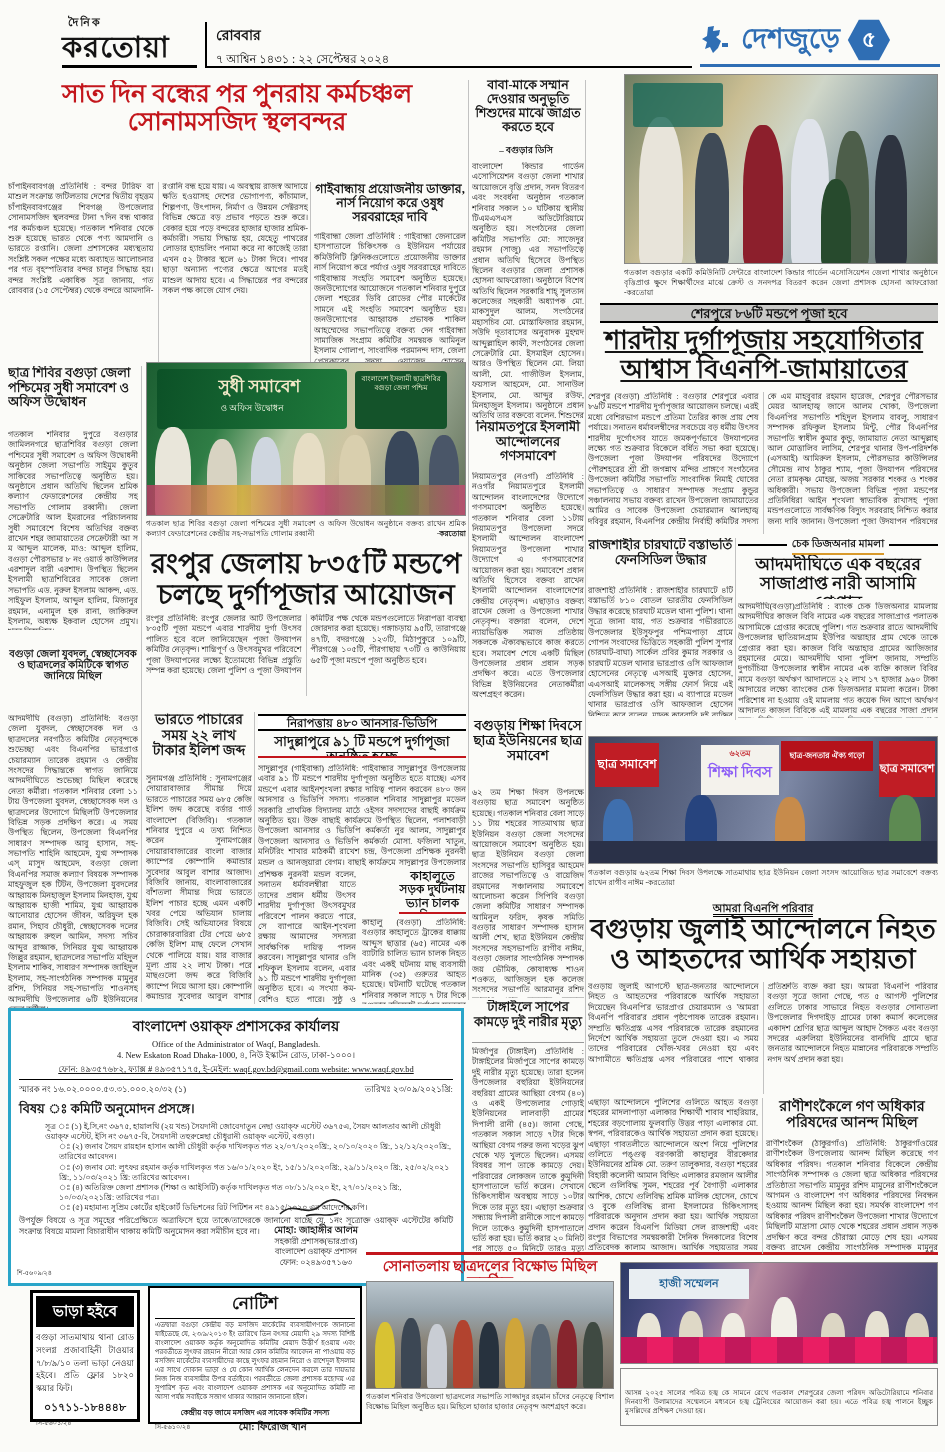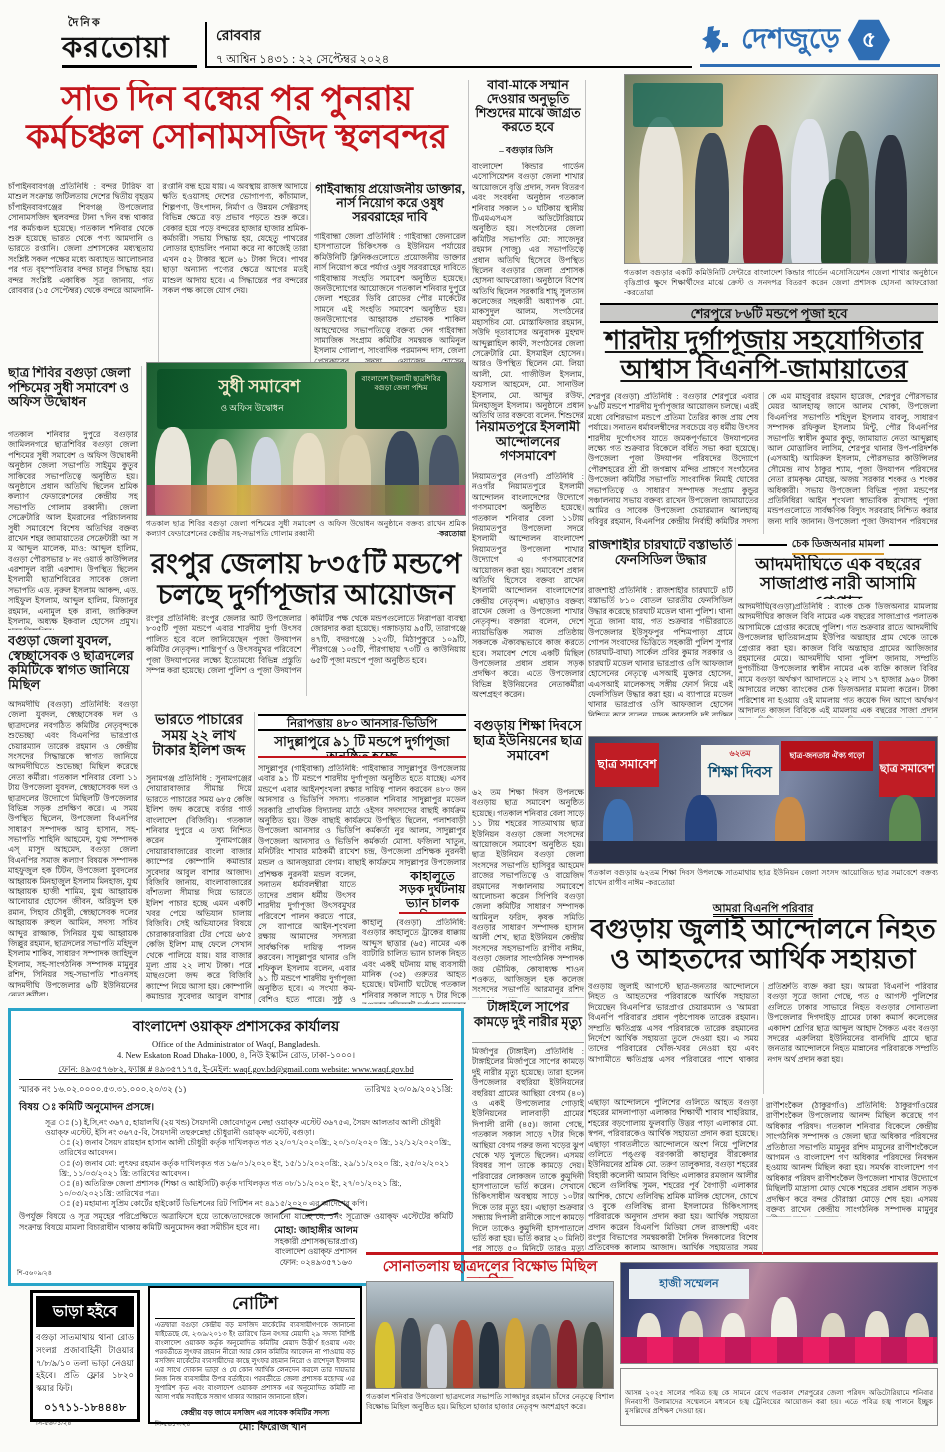--- a/index.html
+++ b/index.html
@@ -39,21 +39,21 @@
 <div class="abs" style="left:700px;top:16px;width:240px;height:48px;display:flex;align-items:center;gap:7px;">
   <svg width="34" height="30" viewBox="0 0 34 30">
     <path d="M8 2 L14 1 L13 6 L20 5 L19 10 L16 12 L21 16 L18 23 L13 28 L10 22 L5 24 L7 17 L2 14 L7 11 Z" fill="#2f6eb4"></path>
     <rect x="22" y="18" width="6" height="4" fill="#2f6eb4"></rect>
   </svg>
   <span style="font-size:28px;font-weight:bold;color:#2f6eb4;">দেশজুড়ে</span>
   <span style="width:44px;height:44px;background:#2f6eb4;clip-path:polygon(27% 4%,73% 4%,98% 50%,73% 96%,27% 96%,2% 50%);display:flex;align-items:center;justify-content:center;color:#fff;font-size:22px;font-weight:bold;">৫</span>
 </div>
 <div class="abs" style="left:700px;top:64px;width:240px;height:3px;background:#2f6eb4;"></div>
 
-<div class="abs hl red" style="left:8px;top:80px;width:458px;height:96px;font-size:34px;text-align:center;">সাত দিন বন্ধের পর পুনরায় কর্মচঞ্চল সোনামসজিদ স্থলবন্দর</div>
+<div class="abs hl red" style="left:8px;top:80px;width:458px;height:96px;font-size:25px;text-align:center;">সাত দিন বন্ধের পর পুনরায় কর্মচঞ্চল সোনামসজিদ স্থলবন্দর</div>
 <div class="abs bt cols2" style="left:8px;top:182px;width:300px;height:180px;">চাঁপাইনবাবগঞ্জ প্রতিনিধি : বন্দর টারিফ বা মাশুল সংক্রান্ত জটিলতায় দেশের দ্বিতীয় বৃহত্তম চাঁপাইনবাবগঞ্জের শিবগঞ্জ উপজেলার সোনামসজিদ স্থলবন্দর টানা ৭দিন বন্ধ থাকার পর কর্মচঞ্চল হয়েছে। গতকাল শনিবার থেকে শুরু হয়েছে ভারত থেকে পণ্য আমদানি ও ভারতে রপ্তানি। জেলা প্রশাসকের মধ্যস্থতায় সংশ্লিষ্ট সকল পক্ষের মধ্যে অব্যাহত আলোচনার পর গত বৃহস্পতিবার বন্দর চালুর সিদ্ধান্ত হয়। বন্দর সংশ্লিষ্ট একাধিক সূত্র জানায়, গত রোববার (১৫ সেপ্টেম্বর) থেকে বন্দরে আমদানি-রপ্তানি বন্ধ হয়ে যায়। এ অবস্থায় রাজস্ব আদায়ে ক্ষতি হওয়াসহ দেশের ভোগ্যপণ্য, কাঁচামাল, শিল্পপণ্য, উৎপাদন, নির্মাণ ও উন্নয়ন সেক্টরসহ বিভিন্ন ক্ষেত্রে বড় প্রভাব পড়তে শুরু করে। বেকার হয়ে পড়ে বন্দরের হাজার হাজার শ্রমিক-কর্মচারী। সভায় সিদ্ধান্ত হয়, যেহেতু পাথরের লোডার হ্যান্ডলিং পনামা করে না কাজেই তারা এখন ৫২ টাকার স্থলে ৬১ টাকা দিবে। পাথর ছাড়া অন্যান্য পণ্যের ক্ষেত্রে আগের মতই মাশুল আদায় হবে। এ সিদ্ধান্তের পর বন্দরের সকল পক্ষ কাজে যোগ দেয়।</div>
 
 <div class="abs" style="left:314px;top:182px;width:152px;height:180px;">
   <div class="hl" style="font-size:12.5px;height:46px;">গাইবান্ধায় প্রয়োজনীয় ডাক্তার, নার্স নিয়োগ করে ওষুধ সরবরাহের দাবি</div>
   <div class="bt" style="height:130px;margin-top:4px;">গাইবান্ধা জেলা প্রতিনিধি : গাইবান্ধা জেনারেল হাসপাতালে চিকিৎসক ও ইউনিয়ন পর্যায়ের কমিউনিটি ক্লিনিকগুলোতে প্রয়োজনীয় ডাক্তার নার্স নিয়োগ করে পর্যাপ্ত ওষুধ সরবরাহের দাবিতে গাইবান্ধায় সংহতি সমাবেশ অনুষ্ঠিত হয়েছে। জনউদ্যোগের আয়োজনে গতকাল শনিবার দুপুরে জেলা শহরের ডিবি রোডের পৌর মার্কেটের সামনে এই সংহতি সমাবেশ অনুষ্ঠিত হয়। জনউদ্যোগের আহ্বায়ক প্রভাষক শাকিল আহম্মেদের সভাপতিত্বে বক্তব্য দেন গাইবান্ধা সামাজিক সংগ্রাম কমিটির সমন্বয়ক আমিনুল ইসলাম গোলাপ, সাংবাদিক পরমানন্দ দাস, জেলা প্রেসক্লাবের সদস্য ওয়াজেদ হোসেন, কামরুজ্জামান সবুজ, মোজাম্মেল হক মীম, জাভেদ হোসেন, ফেরদৌসী আক্তার প্রমুখ।</div>
 </div>
 
 <div class="abs" style="left:472px;top:78px;width:112px;height:338px;">
   <div class="hl" style="font-size:12.5px;height:62px;">বাবা-মাকে সম্মান দেওয়ার অনুভূতি শিশুদের মাঝে জাগ্রত করতে হবে</div>
   <div style="font-size:9px;font-weight:bold;text-align:center;margin:3px 4px 4px 0;">– বগুড়ার ডিসি</div>
@@ -92,21 +92,21 @@
     <span style="font-size:10.5px;font-weight:bold;border-bottom:2px solid #d99a2b;">চেক ডিজঅনার মামলা</span>
     <span class="kline"></span>
   </div>
   <div class="hl" style="font-size:17px;height:44px;margin-top:3px;">আদমদীঘিতে এক বছরের সাজাপ্রাপ্ত নারী আসামি গ্রেপ্তার</div>
   <div class="bt" style="height:116px;margin-top:3px;">আদমদীঘি(বগুড়া)প্রতিনিধি : ব্যাংক চেক ডিজঅনার মামলায় আদমদীঘির কাজল বিবি নামের এক বছরের সাজাপ্রাপ্ত পলাতক আসামিকে গ্রেপ্তার করেছে পুলিশ। গত শুক্রবার রাতে আদমদীঘি উপজেলার ছাতিয়ানগ্রাম ইউপির অন্তাহার গ্রাম থেকে তাকে গ্রেপ্তার করা হয়। কাজল বিবি অন্তাহার গ্রামের আজিজার রহমানের মেয়ে। আদমদীঘি থানা পুলিশ জানায়, সম্প্রতি দুপচাঁচিয়া উপজেলার স্বাধীন নামের এক ব্যক্তি কাজল বিবির নামে বগুড়া অর্থঋণ আদালতে ২২ লাখ ১৭ হাজার ৯৬০ টাকা আদায়ের লক্ষ্যে ব্যাংকের চেক ডিজঅনার মামলা করেন। টাকা পরিশোধ না হওয়ায় ওই মামলায় গত কয়েক দিন আগে অর্থঋণ আদালত কাজল বিবিকে এই মামলায় এক বছরের সাজা প্রদান করে। তিনি পলাতক থাকায় তার বিরুদ্ধে আদালত সাজাপ্রাপ্ত ওয়ারেন্ট জারি করে। পুলিশ শুক্রবার রাতে আদমদীঘি থানার পুলিশ অভিযান চালিয়ে সাজাপ্রাপ্ত কাজল বিবিকে গ্রেপ্তার করে। ওসি তদন্ত এইচ এম মঈন উদ্দীন জানান, গতকাল শনিবার দুপুরে কাজল বিবিকে আদালতে পাঠানো হয়েছে।</div>
 </div>
 
 <div class="abs" style="left:8px;top:366px;width:130px;height:640px;">
   <div class="hl" style="font-size:13px;height:60px;text-align:left;">ছাত্র শিবির বগুড়া জেলা পশ্চিমের সুধী সমাবেশ ও অফিস উদ্বোধন</div>
   <div class="bt" style="height:200px;margin-top:4px;">গতকাল শনিবার দুপুরে বগুড়ার জামিলনগরে ছাত্রশিবির বগুড়া জেলা পশ্চিমের সুধী সমাবেশ ও অফিস উদ্বোধনী অনুষ্ঠান জেলা সভাপতি সাইমুম কুতুব সাকিবের সভাপতিত্বে অনুষ্ঠিত হয়। অনুষ্ঠানে প্রধান অতিথি ছিলেন শ্রমিক কল্যাণ ফেডারেশনের কেন্দ্রীয় সহ সভাপতি গোলাম রব্বানী। জেলা সেক্রেটারি আল ইমরানের পরিচালনায় সুধী সমাবেশে বিশেষ অতিথির বক্তব্য রাখেন শহর জামায়াতের সেক্রেটারী আ স ম আব্দুল মালেক, মাও: আব্দুল হালিম, বগুড়া পৌরসভার ৮ নং ওয়ার্ড কাউন্সিলর এরশাদুল বারী এরশাদ। উপস্থিত ছিলেন ইসলামী ছাত্রশিবিরের সাবেক জেলা সভাপতি এড. নুরুল ইসলাম আকন্দ, এড. সাইফুল ইসলাম, আব্দুল হালিম, মিজানুর রহমান, এনামুল হক রানা, জাকিরুল ইসলাম, অধ্যক্ষ ইকবাল হোসেন প্রমুখ। খবর বিজ্ঞপ্তির।</div>
-  <div class="hl" style="font-size:13px;height:62px;margin-top:4px;text-align:left;">বগুড়া জেলা যুবদল, স্বেচ্ছাসেবক ও ছাত্রদলের কমিটিকে স্বাগত জানিয়ে মিছিল</div>
+  <div class="hl" style="font-size:10px;height:62px;margin-top:18px;text-align:center;">বগুড়া জেলা যুবদল, স্বেচ্ছাসেবক ও ছাত্রদলের কমিটিকে স্বাগত জানিয়ে মিছিল</div>
   <div class="bt" style="height:296px;margin-top:4px;">আদমদীঘি (বগুড়া) প্রতিনিধি: বগুড়া জেলা যুবদল, স্বেচ্ছাসেবক দল ও ছাত্রদলের নবগঠিত কমিটির নেতৃবৃন্দকে শুভেচ্ছা এবং বিএনপির ভারপ্রাপ্ত চেয়ারম্যান তারেক রহমান ও কেন্দ্রীয় সংসদের সিদ্ধান্তকে স্বাগত জানিয়ে আদমদীঘিতে শুভেচ্ছা মিছিল করেছে নেতা কর্মীরা। গতকাল শনিবার বেলা ১১ টায় উপজেলা যুবদল, স্বেচ্ছাসেবক দল ও ছাত্রদলের উদ্যোগে মিছিলটি উপজেলার বিভিন্ন সড়ক প্রদক্ষিণ করে। এ সময় উপস্থিত ছিলেন, উপজেলা বিএনপির সাধারণ সম্পাদক আবু হাসান, সহ-সভাপতি শাহিনি আহমেদ, যুগ্ম সম্পাদক এস্‌ মাসুদ আহমেদ, বগুড়া জেলা বিএনপির সমাজ কল্যাণ বিষয়ক সম্পাদক মাহফুজুল হক টিটন, উপজেলা যুবদলের আহ্বায়ক মিনহাজুল ইসলাম মিনহাজ, যুগ্ম আহ্বায়ক হাজী শামিম, যুগ্ম আহ্বায়ক আনোয়ার হোসেন জীবন, অরিফুল হক রমান, সিহাব চৌধুরী, স্বেচ্ছাসেবক দলের আহ্বায়ক রুহুল আমিন, সদস্য সচিব আব্দুর রাজ্জাক, সিনিয়র যুগ্ম আহ্বায়ক জিল্লুর রহমান, ছাত্রদলের সভাপতি মহিদুল ইসলাম শাকিব, সাধারণ সম্পাদক জাহিদুল ইসলাম, সহ-সাংগঠনিক সম্পাদক মামুনুর রশিদ, সিনিয়র সহ-সভাপতি শাওনসহ আদমদীঘি উপজেলার ৬টি ইউনিয়নের নেতা কর্মীরা।</div>
 </div>
 <div class="abs vrule" style="left:141px;top:366px;height:636px;"></div>
 
 <div class="abs photo" style="left:146px;top:362px;width:320px;height:154px;background:linear-gradient(115deg,#1c5e32 0%,#2f7d45 26%,#b7c9a5 45%,#cfc4a2 62%,#8d9b85 82%,#5f6e57 100%);">
   <div style="position:absolute;left:10px;top:6px;width:190px;height:56px;background:linear-gradient(100deg,#0c5127,#1f7a3c);border-radius:4px;color:#fff;text-align:center;padding-top:4px;">
     <div style="font-size:17px;font-weight:bold;color:#f3e9c8;padding-left:15px;">সুধী সমাবেশ</div>
     <div style="font-size:9px;color:#ffe;">ও অফিস উদ্বোধন</div>
   </div>
   <div style="position:absolute;right:18px;top:8px;width:86px;height:50px;background:#14532a;border-radius:4px;color:#ffd;font-size:7px;text-align:center;padding:4px 3px;line-height:1.3;">বাংলাদেশ ইসলামী ছাত্রশিবির বগুড়া জেলা পশ্চিম</div>
@@ -144,58 +144,59 @@
 
 <div class="abs" style="left:472px;top:718px;width:112px;height:282px;">
   <div class="hl" style="font-size:13.5px;height:66px;">বগুড়ায় শিক্ষা দিবসে ছাত্র ইউনিয়নের ছাত্র সমাবেশ</div>
   <div class="bt" style="height:210px;margin-top:4px;">৬২ তম শিক্ষা দিবস উপলক্ষে বগুড়ায় ছাত্র সমাবেশ অনুষ্ঠিত হয়েছে। গতকাল শনিবার বেলা সাড়ে ১১ টায় শহরের সাতমাথায় ছাত্র ইউনিয়ন বগুড়া জেলা সংসদের আয়োজনে সমাবেশ অনুষ্ঠিত হয়। ছাত্র ইউনিয়ন বগুড়া জেলা সংসদের সভাপতি হাসিবুর আহমেদ রাজের সভাপতিত্বে ও বায়েজিদ রহমানের সঞ্চালনায় সমাবেশে আলোচনা করেন সিপিবি বগুড়া জেলা কমিটির সাধারণ সম্পাদক আমিনুল ফরিদ, কৃষক সমিতি বগুড়ার সাধারণ সম্পাদক হাসান আলী শেখ, ছাত্র ইউনিয়ন কেন্দ্রীয় সংসদের সহসভাপতি রাগীব নাঈম, বগুড়া জেলার সাংগঠনিক সম্পাদক জয় ভৌমিক, কোষাধ্যক্ষ শাওন শওকত, আজিজুল হক কলেজ সংসদের সভাপতি আরমানুর রশিদ আকাশ, শাহ সুলতান কলেজ সংসদের সাংগঠনিক সম্পাদক অন্তিক হাসান প্রান্ত প্রমুখ। সমাবেশ শেষে একটি মিছিল শহরের প্রধান সড়ক প্রদক্ষিণ করে।</div>
 </div>
 
 <div class="abs photo" style="left:588px;top:736px;width:350px;height:128px;background:linear-gradient(105deg,#3d4660 0%,#5b6683 30%,#7d88a5 55%,#4b5571 80%,#343c55 100%);">
   <div style="position:absolute;left:6px;top:6px;width:64px;height:44px;background:#c01d25;color:#fff;font-weight:bold;font-size:12px;text-align:center;display:flex;align-items:center;justify-content:center;line-height:1.15;">ছাত্র সমাবেশ</div>
   <div style="position:absolute;left:112px;top:8px;width:78px;height:48px;background:#f4f2ec;text-align:center;padding-top:2px;">
     <div style="font-size:8px;color:#c01d25;font-weight:bold;">৬২তম</div>
-    <div style="font-size:15px;color:#0c4a6e;font-weight:bold;">শিক্ষা দিবস</div>
+    <div style="font-size:15px;color:#8b5cf6;font-weight:bold;">শিক্ষা দিবস</div>
   </div>
   <div style="position:absolute;right:64px;top:4px;width:92px;height:30px;color:#fff;background:#b5121b;font-size:8px;font-weight:bold;text-align:center;display:flex;align-items:center;justify-content:center;line-height:1.2;">ছাত্র-জনতার ঐক্য গড়ো</div>
   <div style="position:absolute;right:2px;top:4px;width:56px;height:56px;background:#c01d25;color:#fff;font-weight:bold;font-size:11px;text-align:center;display:flex;align-items:center;justify-content:center;line-height:1.2;">ছাত্র সমাবেশ</div>
   <div class="pp" style="left:14px;top:62px;width:30px;height:64px;background:#3f6fae;"></div>
   <div class="pp" style="left:96px;top:58px;width:32px;height:68px;background:#27447e;"></div>
   <div class="pp" style="left:186px;top:60px;width:30px;height:66px;background:#c78b4b;"></div>
   <div class="pp" style="left:300px;top:58px;width:32px;height:68px;background:#5d8a52;"></div>
   <div style="position:absolute;left:0;bottom:0;width:100%;height:22px;background:#2a3148;"></div>
 </div>
 <div class="abs cap" style="left:588px;top:868px;width:350px;height:28px;">গতকাল বগুড়ায় ৬২তম শিক্ষা দিবস উপলক্ষে সাতমাথায় ছাত্র ইউনিয়ন জেলা সংসদ আয়োজিত ছাত্র সমাবেশে বক্তব্য রাখেন রাগীব নাঈম -করতোয়া</div>
 
 <div class="abs" style="left:588px;top:898px;width:350px;height:14px;text-align:center;">
   <span style="font-size:11px;font-weight:bold;border-bottom:3px double #000;">আমরা বিএনপি পরিবার</span>
 </div>
 <div class="abs hl" style="left:588px;top:914px;width:350px;height:64px;font-size:27px;">বগুড়ায় জুলাই আন্দোলনে নিহত ও আহতদের আর্থিক সহায়তা প্রদান</div>
 <div class="abs bt cols2" style="left:588px;top:982px;width:350px;height:112px;">বগুড়ায় জুলাই আগস্টে ছাত্র-জনতার আন্দোলনে নিহত ও আহতদের পরিবারকে আর্থিক সহায়তা দিয়েছেন বিএনপি'র ভারপ্রাপ্ত চেয়ারম্যান ও 'আমরা বিএনপি পরিবার'র প্রধান পৃষ্ঠপোষক তারেক রহমান। সম্প্রতি ক্ষতিগ্রস্ত এসব পরিবারকে তারেক রহমানের নির্দেশে আর্থিক সহায়তা তুলে দেওয়া হয়। এ সময় তাদের পরিবারের খোঁজ-খবর নেওয়া হয় এবং আগামীতে ক্ষতিগ্রস্ত এসব পরিবারের পাশে থাকার প্রতিশ্রুতি ব্যক্ত করা হয়। আমরা বিএনপি পরিবার বগুড়া সূত্রে জানা গেছে, গত ৫ আগস্ট পুলিশের গুলিতে ঢাকার সাভারে নিহত বগুড়ার সোনাতলা উপজেলার দিগদাইড় গ্রামের ঢাকা কমার্স কলেজের একাদশ শ্রেণির ছাত্র আব্দুল আহাদ সৈকত এবং বগুড়া সদরের এরুলিয়া ইউনিয়নের বানদিঘি গ্রামে ছাত্র জনতার আন্দোলনে নিহত মান্নানের পরিবারকে সম্প্রতি নগদ অর্থ প্রদান করা হয়।</div>
 <div class="abs bt" style="left:588px;top:1098px;width:170px;height:156px;">এছাড়া আন্দোলনে পুলিশের গুলিতে আহত বগুড়া শহরের মাদলাপাড়া এলাকার শিক্ষার্থী শাবাব শাহরিয়ার, শহরের বড়গোলায় ফুলবাড়ি উত্তর পাড়া এলাকার মো. স্বপন, পরিবারকেও আর্থিক সহায়তা প্রদান করা হয়েছে। এছাড়া গাবতলীতে আন্দোলনে অংশ নিয়ে পুলিশের গুলিতে পঙ্গুত্ব বরণকারী কাহালুর বীরকেদার ইউনিয়নের শ্রমিক মো. তরুণ তালুকদার, বগুড়া শহরের বিহারী কলোনী আমান বিল্ডিং এলাকার রমজান আলীর ছেলে গুলিবিদ্ধ সুমন, শহরের পূর্ব বৈগাড়ী এলাকার আশিক, চোখে গুলিবিদ্ধ শ্রমিক মালিক হোসেন, চোখে ও বুকে গুলিবিদ্ধ রানা ইসলামের চিকিৎসাসহ পরিবারকে অনুদান প্রদান করা হয়। আর্থিক সহায়তা প্রদান করেন বিএনপি মিডিয়া সেল রাজশাহী এবং রংপুর বিভাগের সমন্বয়কারী দৈনিক দিনকালের বিশেষ প্রতিবেদক কালাম আজাদ। আর্থিক সহায়তার সময় উপস্থিত ছিলেন আমরা বিএনপি পরিবার এর সদস্য মোয়াজ্জেম বিদ্যুৎ, বগুড়া জেলা বিএনপি নির্বাহী কমিটির সদস্য এড. মতিন মন্ডল, বগুড়া পৌরসভার ২নং ওয়ার্ড কাউন্সিলর তৌহিদুল ইসলাম বিটু, ডা. মইনুল হাসান রফি, ডা. ইসলামুল হক রাসেল, ডা. দেলোয়ার হোসেন নয়ন, আরিফ হাসান রিপু, আব্দুর রহিম, হাফেজ জাকারিয়া, সুলতান মাহমুদ ভূমিন, মোস্তফা মানিক সোহাগ, সম্রাট, বেলাল মন্ডল, শফিকুল ইসলাম, আলাল, নাজমুল হক, মিলন হোসেন, মঞ্জুর হক মঞ্জু, রবিউল ইসলাম। খবর বিজ্ঞপ্তির।</div>
 
 <div class="abs" style="left:766px;top:1098px;width:172px;height:158px;">
+  <div class="hl" style="font-size:14.5px;height:38px;">রাণীশংকৈলে গণ অধিকার পরিষদের আনন্দ মিছিল</div>
   <div class="bt" style="height:116px;margin-top:3px;">রাণীশংকৈল (ঠাকুরগাঁও) প্রতিনিধি: ঠাকুরগাঁওয়ের রাণীশংকৈল উপজেলায় আনন্দ মিছিল করেছে গণ অধিকার পরিষদ। গতকাল শনিবার বিকেলে কেন্দ্রীয় সাংগঠনিক সম্পাদক ও জেলা ছাত্র অধিকার পরিষদের প্রতিষ্ঠাতা সভাপতি মামুনুর রশিদ মামুনের রাণীশংকৈলে আগমন ও বাংলাদেশ গণ অধিকার পরিষদের নিবন্ধন হওয়ায় আনন্দ মিছিল করা হয়। সমর্থক বাংলাদেশ গণ অধিকার পরিষদ রাণীশংকৈল উপজেলা শাখার উদ্যোগে মিছিলটি মাদ্রাসা মোড় থেকে শহরের প্রধান প্রধান সড়ক প্রদক্ষিণ করে বন্দর চৌরাস্তা মোড়ে শেষ হয়। এসময় বক্তব্য রাখেন কেন্দ্রীয় সাংগঠনিক সম্পাদক মামুনুর রশীদসহ আরও অনেকে।</div>
 </div>
 
 <div class="abs" style="left:472px;top:1000px;width:112px;height:256px;">
   <div class="hl" style="font-size:13px;height:42px;border-bottom:1px solid #999;">টাঙ্গাইলে সাপের কামড়ে দুই নারীর মৃত্যু</div>
   <div class="bt" style="height:206px;margin-top:4px;">মির্জাপুর (টাঙ্গাইল) প্রতিনিধি : টাঙ্গাইলের মির্জাপুরে সাপের কামড়ে দুই নারীর মৃত্যু হয়েছে। তারা হলেন উপজেলার বহুরিয়া ইউনিয়নের বহুরিয়া গ্রামের আছিয়া বেগম (৪০) ও একই উপজেলার গোড়াই ইউনিয়নের লালবাড়ী গ্রামের দিপালী রানী (৪৫)। জানা গেছে, গতকাল সকাল সাড়ে ৭টার দিকে আছিয়া বেগম গরুর জন্য খড়ের ঝুপ থেকে খড় খুলতে ছিলেন। এসময় বিষধর সাপ তাকে কামড়ে দেয়। পরিবারের লোকজন তাকে কুমুদিনী হাসপাতালে ভর্তি করেন। সেখানে চিকিৎসাধীন অবস্থায় সাড়ে ১০টার দিকে তার মৃত্যু হয়। এছাড়া শুক্রবার সন্ধ্যায় দিপালী রানীকে সাপে কামড়ে দিলে তাকেও কুমুদিনী হাসপাতালে ভর্তি করা হয়। ভর্তি করার ২০ মিনিট পর সাড়ে ৫০ মিনিটে তারও মৃত্যু হয়। কুমুদিনী হাসপাতালের মেডিসিন ওয়ার্ডের কর্তব্যরত চিকিৎসক ডা. অনামিকা সাহা সাপের কামড়ে তাদের মৃত্যু হয়েছে বলে নিশ্চিত করেছেন।</div>
 </div>
 
 <div class="abs" style="left:8px;top:1008px;width:456px;height:278px;border:3px solid #2aa5c9;background:#fff;padding:4px 8px;box-sizing:border-box;">
   <div style="text-align:center;font-size:14px;font-weight:bold;">বাংলাদেশ ওয়াক্ফ প্রশাসকের কার্যালয়</div>
   <div style="text-align:center;font-size:8.5px;">Office of the Administrator of Waqf, Bangladesh.</div>
   <div style="text-align:center;font-size:8.5px;">4. New Eskaton Road Dhaka-1000, ৪, নিউ ইস্কাটন রোড, ঢাকা-১০০০।</div>
   <div style="text-align:center;font-size:8.5px;border-bottom:1px solid #000;padding-bottom:2px;text-decoration:underline;">ফোন: ৪৯৩৫৭৬৮২, ফ্যাক্স # ৪৯৩৫৭১৭৫, ই-মেইল: waqf.gov.bd@gmail.com website: www.waqf.gov.bd</div>
   <div style="display:flex;justify-content:space-between;font-size:8.5px;margin-top:3px;">
     <span>স্মারক নং ১৬.০২.০০০০.৫৩.৩১.০০০.২০/৩২ (১)</span>
     <span>তারিখঃ ২৩/০৯/২০২১খ্রি:</span>
   </div>
-  <div style="font-size:10px;font-weight:bold;margin-top:2px;">বিষয় ঃ কমিটি অনুমোদন প্রসঙ্গে।</div>
+  <div style="font-size:13px;font-weight:bold;margin-top:2px;">বিষয় ঃ কমিটি অনুমোদন প্রসঙ্গে।</div>
   <div style="font-size:7.8px;line-height:1.3;margin-top:2px;padding-left:26px;">সূত্র ঃ (১) ই,সি,নং ৩৬৭৫, হায়ালথি (২য় খন্ড) সৈয়দানী জোবেদাতুন নেছা ওয়াক্ফ এস্টেট ৩৬৭৫এ, সৈয়দ আলতাব আলী চৌধুরী ওয়াক্ফ এস্টেট, ইসি নং ৩৬৭৫-বি, সৈয়দানী তহুরুন্নেছা চৌধুরানী ওয়াক্ফ এস্টেট, বগুড়া।</div>
   <div style="font-size:7.8px;line-height:1.3;padding-left:40px;">ঃ (২) জনাব সৈয়দ রায়হান হাসান আলী চৌধুরী কর্তৃক দাখিলকৃত গত ২২/০৭/২০২০খ্রি:, ২০/১০/২০২০ খ্রি:, ১২/১২/২০২০খ্রি:, তারিখের আবেদন।</div>
   <div style="font-size:7.8px;line-height:1.3;padding-left:40px;">ঃ (৩) জনাব মো: লুৎফর রহমান কর্তৃক দাখিলকৃত গত ১৬/০১/২০২০ ইং, ১৫/১১/২০২০খ্রি:, ২৯/১১/২০২০ খ্রি:, ২৫/০২/২০২১ খ্রি:, ১১/০৩/২০২১ খ্রি: তারিখের আবেদন।</div>
   <div style="font-size:7.8px;line-height:1.3;padding-left:40px;">ঃ (৪) অতিরিক্ত জেলা প্রশাসক (শিক্ষা ও আইসিটি) কর্তৃক দাখিলকৃত গত ০৮/১১/২০২০ ইং, ২৭/০১/২০২১ খ্রি:, ১০/০৩/২০২১খ্রি: তারিখের পত্র।</div>
   <div style="font-size:7.8px;line-height:1.3;padding-left:40px;">ঃ (৫) মহামান্য সুপ্রিম কোর্টের হাইকোর্ট ডিভিশনের রিট পিটিশন নং ৪৯১৫/২০২০ এর আদেশের কপি।</div>
   <div style="font-size:8px;line-height:1.3;text-align:justify;margin-top:3px;">উপর্যুক্ত বিষয়ে ও সূত্র সমূহের পরিপ্রেক্ষিতে অত্রাফিসে হয়ে তাকে/তাদেরকে জানানো যাচ্ছে যে, ১নং সূত্রোক্ত ওয়াক্ফ এস্টেটের কমিটি সংক্রান্ত বিষয়ে মামলা বিচারাধীন থাকায় কমিটি অনুমোদন করা সমীচীন হবে না।</div>
   <div style="position:absolute;right:70px;bottom:14px;width:150px;text-align:center;">
     <svg width="80" height="22" viewBox="0 0 80 22">
       <path d="M4 16 C18 2, 30 20, 44 8 S 66 4, 76 12 M30 18 C 40 14, 52 20, 62 15" stroke="#222" stroke-width="1.6" fill="none"></path>
     </svg>
@@ -211,21 +212,21 @@
   <div style="background:#000;color:#fff;font-size:15px;font-weight:bold;text-align:center;padding:3px 0;">ভাড়া হইবে</div>
   <div style="font-size:8.5px;line-height:1.5;text-align:justify;margin-top:4px;">বগুড়া সাতমাথায় থানা রোড সংলগ্ন প্রজাবাহিনী টাওয়ার ৭/৮/৯/১০ তলা ভাড়া নেওয়া হইবে। প্রতি ফ্লোর ১৮২০ স্কয়ার ফিট।</div>
   <div style="font-size:11px;font-weight:bold;text-align:center;margin-top:4px;">০১৭১১-১৮৪৪৪৮</div>
   <div class="tiny">সি-৫৬০১/২৪</div>
 </div>
 
 <div class="abs adbox" style="left:148px;top:1286px;width:214px;height:138px;padding:2px 5px;">
   <div style="font-size:17px;font-weight:bold;text-align:center;border-bottom:1px solid #000;">নোটিশ</div>
   <div style="font-size:6.8px;line-height:1.32;text-align:justify;margin-top:2px;height:86px;overflow:hidden;">এতদ্বারা বগুড়া কেন্দ্রীয় বড় মসজিদ মার্কেটের ব্যবসায়ীগণকে জানানো যাইতেছে যে, ২৩/৯/২০১৩ ইং তারিখে তিন বৎসর মেয়াদী ২৯ সদস্য বিশিষ্ট বাংলাদেশ ওয়াকফ কর্তৃক অনুমোদিত কমিটির মেয়াদ উত্তীর্ণ হওয়ায় এবং পরবর্তীতে লুৎফর রহমান নীরো আর কোন কমিটির আবেদন না পাওয়ায় বড় মসজিদ মার্কেটের ব্যবসায়ীদের কাছে লুৎফর রহমান নিরো ও রাশেদুল ইসলাম এর সাথে দোকান ভাড়া ও যে কোন আর্থিক লেনদেন করলে তার দায়ভার নিজ নিজ ব্যবসায়ীর উপর বর্তাইবে। পরবর্তীতে জেলা প্রশাসক মহোদয় এর সুপারিশ কৃত এবং বাংলাদেশ ওয়াকফ প্রশাসক এর অনুমোদিত কমিটি না আসা পর্যন্ত সবাইকে সজাগ থাকার আহ্বান জানানো হইল।</div>
   <div style="font-size:7.5px;font-weight:bold;text-align:center;">কেন্দ্রীয় বড় জামে মসজিদ এর সাবেক কমিটির সদস্য</div>
-  <div style="display:flex;justify-content:space-between;align-items:flex-start;">
+  <div style="display:flex;justify-content:space-between;align-items:center;">
     <span class="tiny">সি-৫৬১০/২৪</span>
     <span style="font-size:10px;font-weight:bold;">মো: ফিরোজ খান</span>
     <span></span>
   </div>
 </div>
 
 <div class="abs" style="left:366px;top:1252px;width:572px;height:3px;background:#c3161c;"></div>
 
 <div class="abs hl red" style="left:366px;top:1258px;width:248px;height:20px;font-size:14.5px;">সোনাতলায় ছাত্রদলের বিক্ষোভ মিছিল অনুষ্ঠিত</div>
 <div class="abs photo" style="left:366px;top:1281px;width:248px;height:108px;background:linear-gradient(180deg,#b8c4cc 0%,#98a5ad 28%,#8b857a 55%,#6e675d 100%);">

